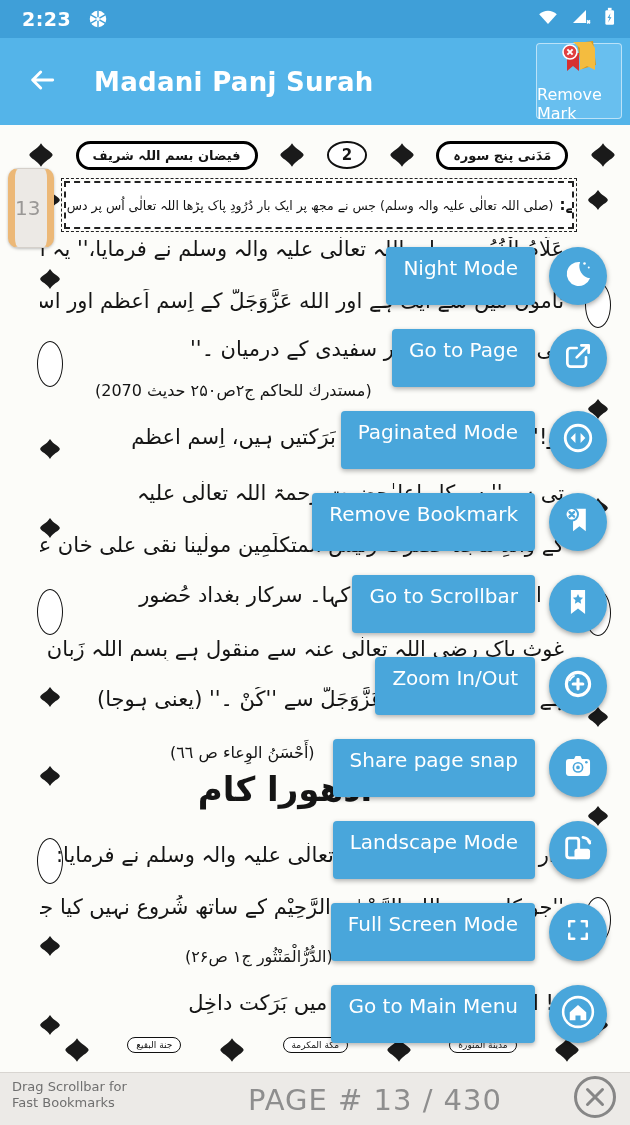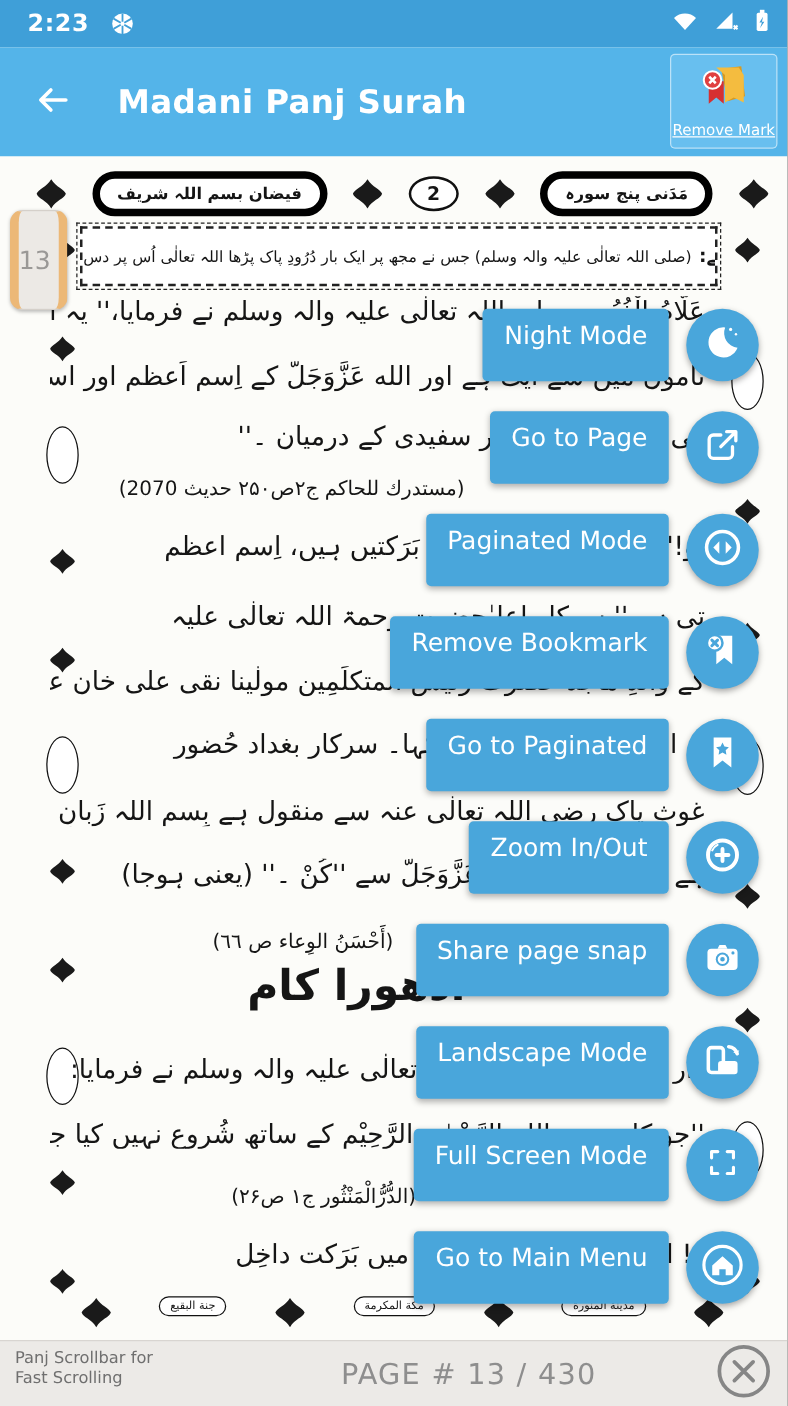--- a/index.html
+++ b/index.html
@@ -19,32 +19,32 @@
   .status-bar{position:absolute;top:0;left:0;right:0;height:38px;background:var(--c-status);display:flex;align-items:center;color:#fff;z-index:40;}
   .sb-time{font-size:19px;font-weight:bold;margin-left:22px;letter-spacing:.5px;}
   .sb-app-icon{margin-left:16px;display:flex;}
   .sb-right{margin-left:auto;margin-right:10px;display:flex;align-items:center;gap:6px;}
 
   
   .app-bar{position:absolute;top:38px;left:0;right:0;height:87px;background:var(--c-appbar);display:flex;align-items:center;z-index:40;}
   .back-btn{width:56px;height:56px;display:flex;align-items:center;justify-content:center;margin-left:14px;}
   .app-title{color:#fff;font-size:26px;font-weight:bold;margin-left:24px;letter-spacing:.3px;}
   .action-btn{position:absolute;right:8px;top:5px;width:86px;height:76px;background:#68BFEF;border:1px solid rgba(255,255,255,.55);border-radius:4px;display:flex;flex-direction:column;align-items:center;justify-content:center;gap:2px;}
-  .action-btn .lbl{color:#fff;font-size:12px;text-decoration:underline;}
+  .action-btn .lbl{color:#fff;font-size:16px;}
 
   
   .page{position:absolute;top:125px;left:0;right:0;height:947px;background:var(--c-pagebg);overflow:hidden;z-index:1;color:var(--c-ink);}
   .side-col{position:absolute;top:58px;bottom:30px;width:32px;display:flex;flex-direction:column;align-items:center;justify-content:space-between;}
   .side-col.left{left:34px;}
   .side-col.right{right:16px;}
   .orn svg{display:block;}
   .medallion{width:26px;height:46px;border:1.5px solid #111;border-radius:50%;background:#fff;}
 
   .top-band{position:absolute;top:8px;left:26px;right:12px;height:44px;display:flex;align-items:center;justify-content:space-between;}
-  .cartouche{border:6px solid #000000;border-radius:20px;background:#fff;padding:4px 14px;font-size:13px;font-weight:bold;white-space:nowrap;direction:rtl;}
+  .cartouche{border:3px solid #000000;border-radius:20px;background:#fff;padding:4px 14px;font-size:13px;font-weight:bold;white-space:nowrap;direction:rtl;}
   .num-medallion{border:2px solid #111;border-radius:50%;background:#fff;padding:3px 13px;font-size:15px;font-weight:bold;}
 
   .farman-box{position:absolute;top:56px;left:64px;right:56px;height:48px;border:2px dashed #222;outline:1px dashed #222;outline-offset:2px;display:flex;align-items:center;justify-content:center;direction:rtl;white-space:nowrap;overflow:hidden;padding:0 8px;background:#fff;}
   .farman-box .t1{font-weight:bold;font-size:15px;margin-left:6px;}
   .farman-box .t2{font-size:12.5px;}
 
   .uline{position:absolute;right:66px;left:40px;direction:rtl;text-align:right;font-size:21px;white-space:nowrap;overflow:hidden;}
   .uref{position:absolute;direction:rtl;font-size:16px;white-space:nowrap;}
   .uheading{position:absolute;left:0;right:60px;text-align:center;font-size:34px;font-weight:bold;direction:rtl;}
 
@@ -56,21 +56,21 @@
 
   
   .fab-row{position:absolute;right:23px;height:58px;display:flex;z-index:30;}
   .fab-label{background:var(--c-blue);color:#fff;font-size:20px;padding:9px 17px;border-radius:4px;margin-right:14px;white-space:nowrap;box-shadow:0 2px 5px rgba(0,0,0,.3);}
   .fab{width:58px;height:58px;border-radius:50%;background:var(--c-blue);display:flex;align-items:center;justify-content:center;box-shadow:0 2px 5px rgba(0,0,0,.35);flex:none;}
   .fab svg{stroke:#fff;fill:none;stroke-width:2;stroke-linecap:round;stroke-linejoin:round;}
 
   
   .bottom-bar{position:absolute;left:0;right:0;bottom:0;height:53px;background:var(--c-botbar);border-top:1px solid #D8D5D1;z-index:50;}
   .bb-hint{position:absolute;left:12px;top:6px;width:130px;height:46px;overflow:hidden;font-size:13px;line-height:16px;color:#6F6F6F;}
-  .bb-page{position:absolute;left:230px;right:110px;top:0;height:53px;display:flex;align-items:center;justify-content:center;color:#8E8E8E;font-size:23px;letter-spacing:1px;}
+  .bb-page{position:absolute;left:230px;right:110px;top:0;height:53px;display:flex;align-items:center;justify-content:center;color:#8E8E8E;font-size:29px;letter-spacing:1px;}
   .bb-close{position:absolute;right:12px;top:3px;width:46px;height:46px;display:flex;align-items:center;justify-content:center;}
 </style>
 </head>
 <body>
 
 <div class="screen">
 
   <div class="status-bar">
     <span class="sb-time">2:23</span>
     <span class="sb-app-icon">
@@ -339,21 +339,21 @@
         <svg width="34" height="34" viewBox="0 0 24 24">
           <path d="M8.5 4h9v16l-4.5-3.6L8.5 20z" fill="#fff" stroke="none"></path>
           <circle cx="7.6" cy="8" r="4.4" fill="#fff" stroke="#49A6DB" stroke-width="1.4"></circle>
           <path d="M6 6.4l3.2 3.2M9.2 6.4L6 9.6" stroke="#49A6DB" stroke-width="1.7"></path>
         </svg>
       </span>
     </div>
   </div>
 
   <div class="fab-row" style="top:575px">
-    <div class="fab-label">Go to Paginated</div>
+    <div class="fab-label">Go to Scrollbar</div>
     <div class="fab">
       <span>
         <svg width="34" height="34" viewBox="0 0 24 24">
           <path d="M7 3.5h10v17l-5-4-5 4z" fill="#fff" stroke="none"></path>
           <path d="M12 6.4l1.1 2.2 2.5.4-1.8 1.7.4 2.5-2.2-1.2-2.2 1.2.4-2.5L8.4 9l2.5-.4z" fill="#49A6DB" stroke="none"></path>
         </svg>
       </span>
     </div>
   </div>
 
@@ -416,21 +416,21 @@
       <span>
         <svg width="38" height="38" viewBox="0 0 24 24">
           <circle cx="12" cy="12" r="9.4" stroke-width="1.6"></circle>
           <path d="M6.8 12.2L12 7.6l5.2 4.6v5H13.6v-3h-3.2v3H6.8z" fill="#fff" stroke="none"></path>
         </svg>
       </span>
     </div>
   </div>
 
   <div class="bottom-bar">
-    <div class="bb-hint">Panj Scrollbar for Fast Scrolling</div>
+    <div class="bb-hint">Drag Scrollbar for Fast Bookmarks</div>
     <div class="bb-page">PAGE # 13 / 430</div>
     <div class="bb-close">
       <span>
         <svg width="46" height="46" viewBox="0 0 46 46">
           <circle cx="23" cy="23" r="19.5" fill="none" stroke="#868686" stroke-width="3"></circle>
           <path d="M15.5 15.5l15 15M30.5 15.5l-15 15" stroke="#868686" stroke-width="3" stroke-linecap="round"></path>
         </svg>
       </span>
     </div>
   </div>

